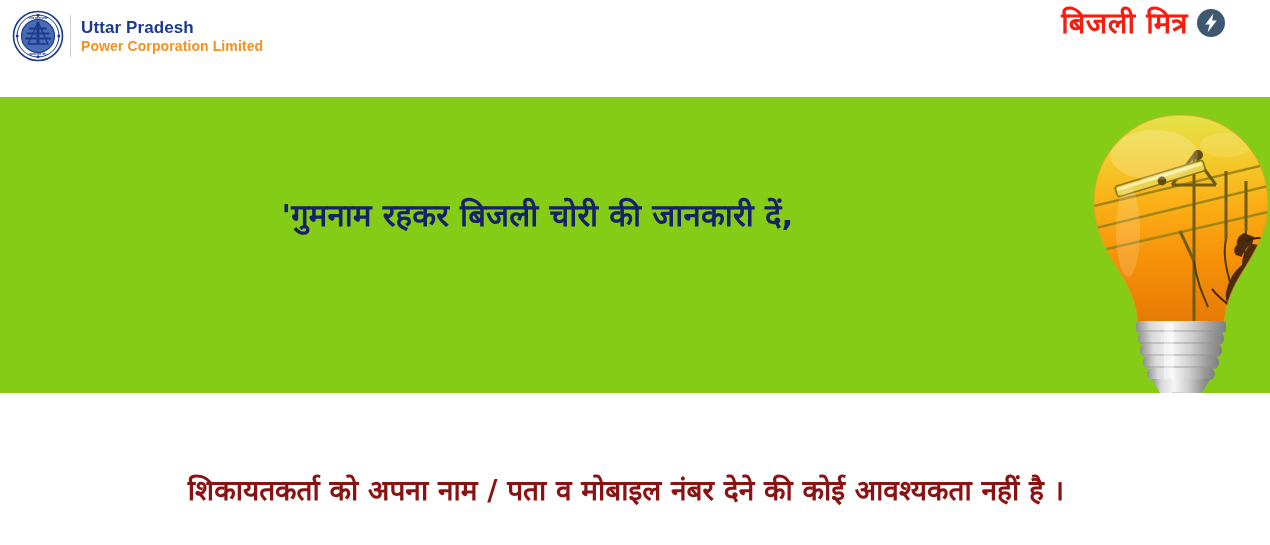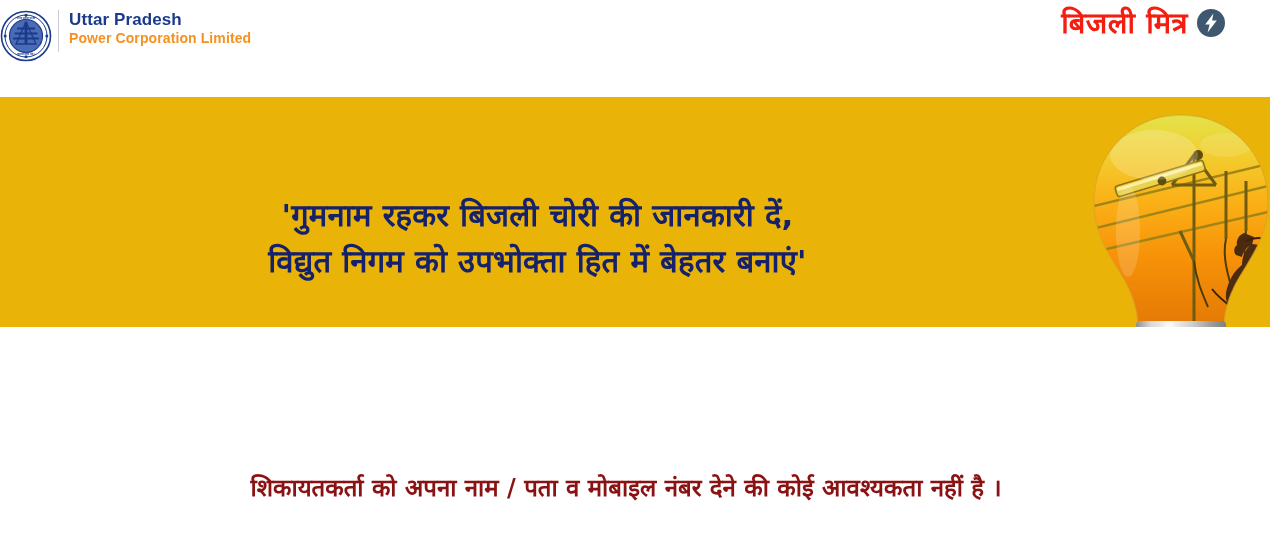--- a/index.html
+++ b/index.html
@@ -23,23 +23,23 @@
   
   .header {
     position: absolute;
     left: 0; top: 0;
     width: 1270px;
     height: 97px;
     background: #ffffff;
   }
   .brand {
     position: absolute;
-    left: 0; top: 10px;
+    left: 12px; top: 10px;
     display: flex;
-    align-items: flex-start;
+    align-items: center;
   }
   .emblem {
     width: 52px;
     height: 52px;
     flex: 0 0 52px;
   }
   .brand-divider {
     width: 1px;
     height: 42px;
     background: #c9cdd4;
@@ -97,22 +97,22 @@
     margin-top: 6px;
     margin-right: 4px;
     letter-spacing: 0.2px;
   }
 
   
   .banner {
     position: absolute;
     left: 0; top: 97px;
     width: 1270px;
-    height: 230px;
-    background: #eab308;
+    height: 296px;
+    background: #84cc16;
     overflow: hidden;
   }
   .banner-slogan {
     position: absolute;
     left: 0;
     top: 96px;
     width: 1075px;
     text-align: center;
     font-family: "DejaVu Sans", sans-serif;
     font-size: 31px;
@@ -171,21 +171,21 @@
   }
 
   
   .footer-note {
     position: absolute;
     left: 0;
     top: 470px;
     width: 1252px;
     text-align: center;
     font-family: "DejaVu Sans", sans-serif;
-    font-size: 24px;
+    font-size: 28px;
     font-weight: bold;
     color: #8b1212;
     letter-spacing: 0px;
   }
 </style>
 </head>
 <body>
 
 <div class="page">
 
@@ -235,21 +235,20 @@
         </span>
       </div>
     </div>
 
   </div>
 
   <div class="banner">
 
     <div class="banner-slogan">
       <span class="l1">'गुमनाम रहकर बिजली चोरी की जानकारी दें,</span>
-      <span class="l2">विद्युत निगम को उपभोक्ता हित में बेहतर बनाएं'</span>
     </div>
 
     <div class="bulb-wrap">
       <svg viewBox="0 0 210 293" width="210" height="293">
         <defs>
           <linearGradient id="glassGrad" x1="0" y1="0" x2="0" y2="1">
             <stop offset="0%" stop-color="#e3e24a"></stop>
             <stop offset="18%" stop-color="#f2cf2f"></stop>
             <stop offset="42%" stop-color="#fbb016"></stop>
             <stop offset="68%" stop-color="#f79208"></stop>

